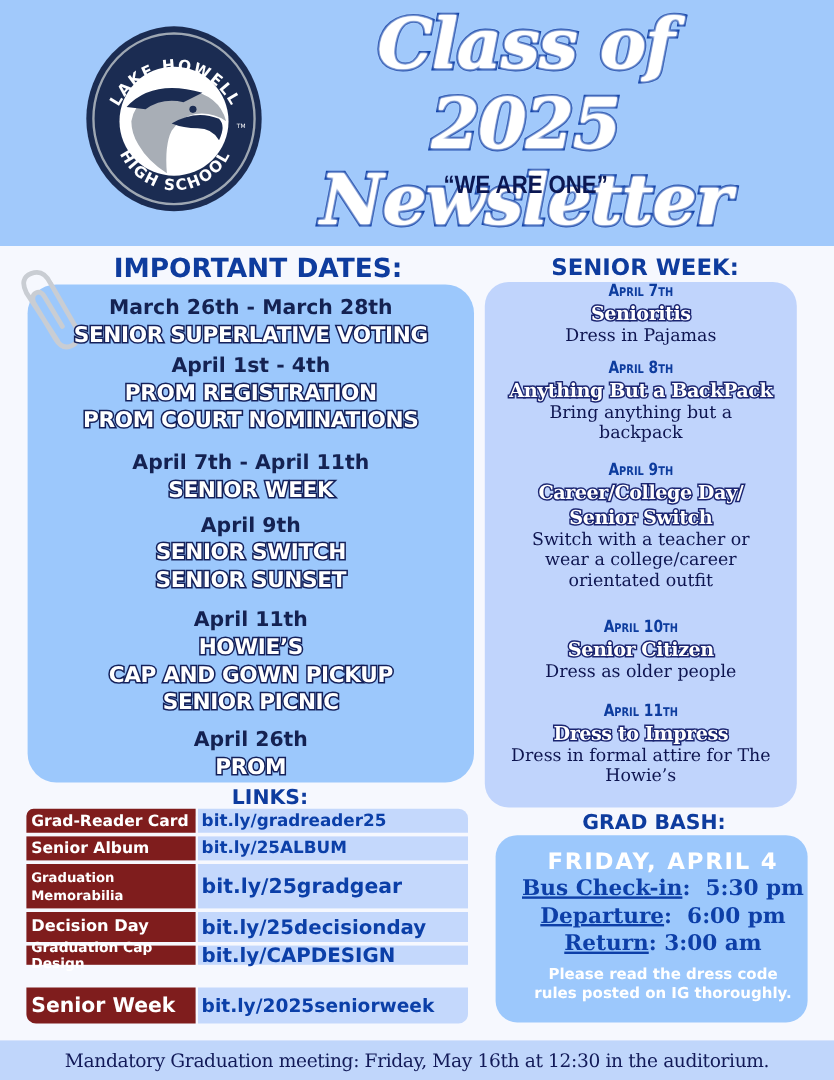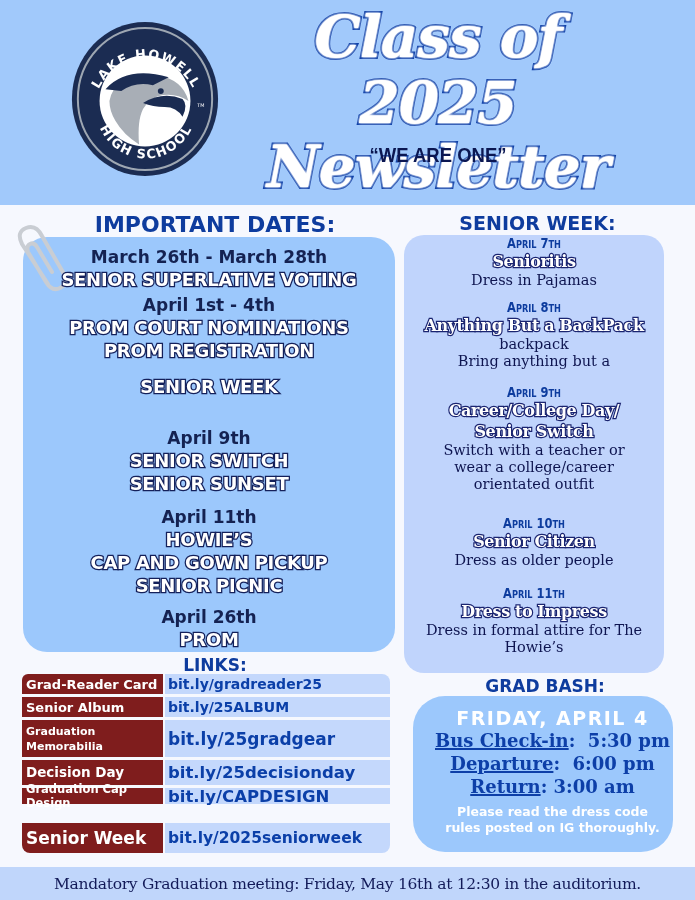--- a/index.html
+++ b/index.html
@@ -36,34 +36,34 @@
   .sw-box { position: absolute; left: 404px; top: 235px; width: 260px; height: 438px;
     background: #C0D4FC; border-radius: 20px; }
   .sw-day { position: absolute; left: 404px; width: 260px; text-align: center; }
   .sw-date { font-family: "DejaVu Sans", sans-serif; font-weight: bold; font-size: 14px; line-height: 16px;
     color: #0D3C9E; font-variant: small-caps; transform: scaleX(0.82); }
   .sw-theme { font-family: "DejaVu Serif", serif; font-weight: bold; font-size: 16px; line-height: 21px;
     color: #ffffff; -webkit-text-stroke: 2.4px #1A2470; paint-order: stroke fill; letter-spacing: -0.4px; }
   .sw-desc { font-family: "DejaVu Serif", serif; font-size: 14.5px; line-height: 17px; color: #0E1550; }
 
   
-  .links-title { left: 150px; top: 655px; width: 130px; font-size: 17px; }
+  .links-title { left: 160px; top: 655px; width: 130px; font-size: 17px; }
   .links-table { position: absolute; left: 22px; top: 674px; width: 368px; }
   .link-row { position: absolute; left: 0; width: 368px; display: flex; }
   .link-label { width: 141px; height: 100%; background: #7f1d1d; color: #ffffff;
     font-family: "DejaVu Sans", sans-serif; font-weight: bold; display: flex; align-items: center;
     padding-left: 4px; line-height: 15px; }
   .link-url { flex: 1; margin-left: 2px; height: 100%; background: #C4D8FC; color: #0B3FA8;
     font-family: "DejaVu Sans", sans-serif; font-weight: bold; display: flex; align-items: center;
     padding-left: 3px; text-decoration: none; }
 
   
   .gb-title { left: 460px; top: 676px; width: 170px; font-size: 17px; }
   .gb-box { position: absolute; left: 413px; top: 696px; width: 260px; height: 156px;
-    background: #9CC8FC; border-radius: 32px; text-align: center; padding-left: 19px; }
+    background: #9CC8FC; border-radius: 18px; text-align: center; padding-left: 19px; }
   .gb-date { margin-top: 11px; font-family: "DejaVu Sans", sans-serif; font-weight: bold; font-size: 19px;
     color: #ffffff; letter-spacing: 1.5px; line-height: 22px; }
   .gb-line { font-family: "DejaVu Serif", serif; font-weight: bold; font-size: 18px; color: #0D3FA8; line-height: 23px; }
   .gb-line u { text-decoration: underline; text-decoration-thickness: 2px; }
   .gb-note { margin-top: 6px; font-family: "DejaVu Sans", sans-serif; font-weight: bold; font-size: 12.5px;
     line-height: 16px; color: #ffffff; }
 
   
   .footer { position: absolute; left: 0; top: 867px; width: 695px; height: 33px; background: #C0D6FB;
     font-family: "DejaVu Serif", serif; font-size: 15.5px; color: #121A58; display: flex; align-items: center;
@@ -105,24 +105,25 @@
 <svg class="paperclip" viewBox="0 0 62 80">
   <path d="M 40 62 L 14 22 Q 8 10 18 6 Q 28 2 34 14 L 56 52 Q 60 62 52 66 Q 44 70 38 60 L 20 30 Q 18 24 22 22 Q 26 20 29 25 L 44 50" fill="none" stroke="#C9CDD3" stroke-width="4" stroke-linecap="round"></path>
 </svg>
 
 <div class="date-group" style="top:246px">
   <div class="date-label">March 26th - March 28th</div>
   <div class="event">SENIOR SUPERLATIVE VOTING</div>
 </div>
 <div class="date-group" style="top:294px">
   <div class="date-label">April 1st - 4th</div>
+  <div class="event">PROM REGISTRATION</div>
   <div class="event">PROM COURT NOMINATIONS</div>
-  <div class="event">PROM REGISTRATION</div>
 </div>
 <div class="date-group" style="top:375px">
+  <div class="date-label">April 7th - April 11th</div>
   <div class="event">SENIOR WEEK</div>
 </div>
 <div class="date-group" style="top:427px">
   <div class="date-label">April 9th</div>
   <div class="event">SENIOR SWITCH</div>
   <div class="event">SENIOR SUNSET</div>
 </div>
 <div class="date-group" style="top:506px">
   <div class="date-label">April 11th</div>
   <div class="event">HOWIE’S</div>
@@ -138,22 +139,22 @@
 <div class="sw-box"></div>
 
 <div class="sw-day" style="top:235px">
   <div class="sw-date">April 7th</div>
   <div class="sw-theme">Senioritis</div>
   <div class="sw-desc">Dress in Pajamas</div>
 </div>
 <div class="sw-day" style="top:299px">
   <div class="sw-date">April 8th</div>
   <div class="sw-theme">Anything But a BackPack</div>
+  <div class="sw-desc">Bring anything but a</div>
   <div class="sw-desc">backpack</div>
-  <div class="sw-desc">Bring anything but a</div>
 </div>
 <div class="sw-day" style="top:384px">
   <div class="sw-date">April 9th</div>
   <div class="sw-theme">Career/College Day/</div>
   <div class="sw-theme">Senior Switch</div>
   <div class="sw-desc">Switch with a teacher or</div>
   <div class="sw-desc">wear a college/career</div>
   <div class="sw-desc">orientated outfit</div>
 </div>
 <div class="sw-day" style="top:515px">

